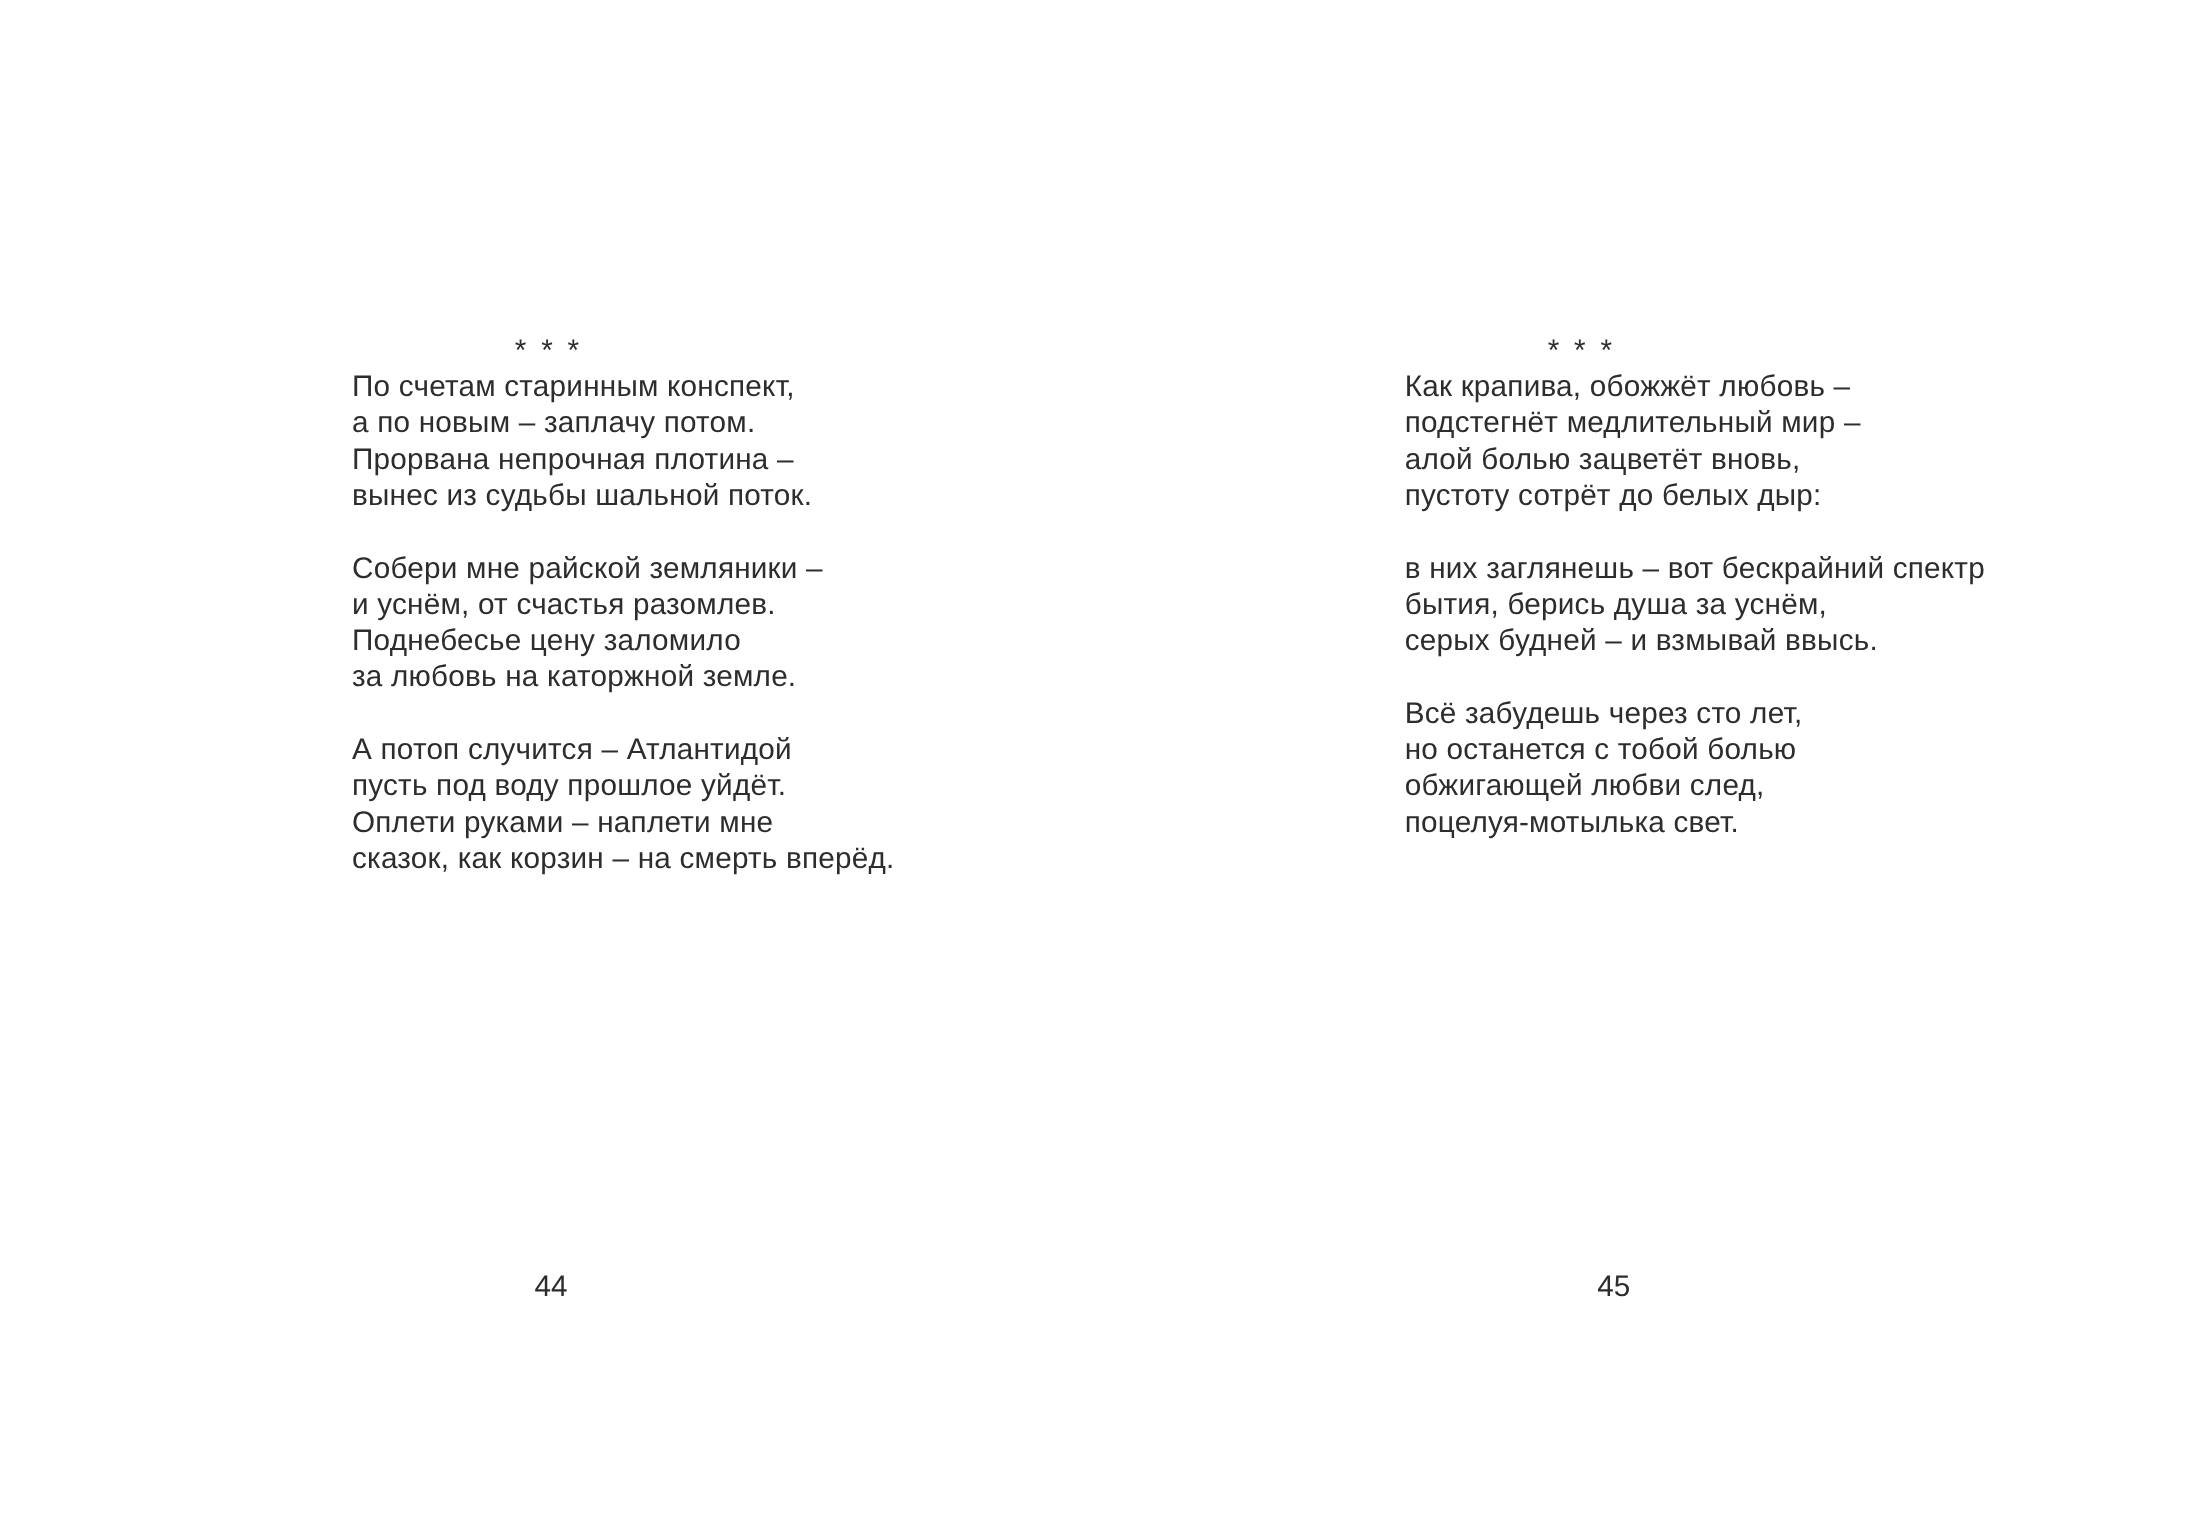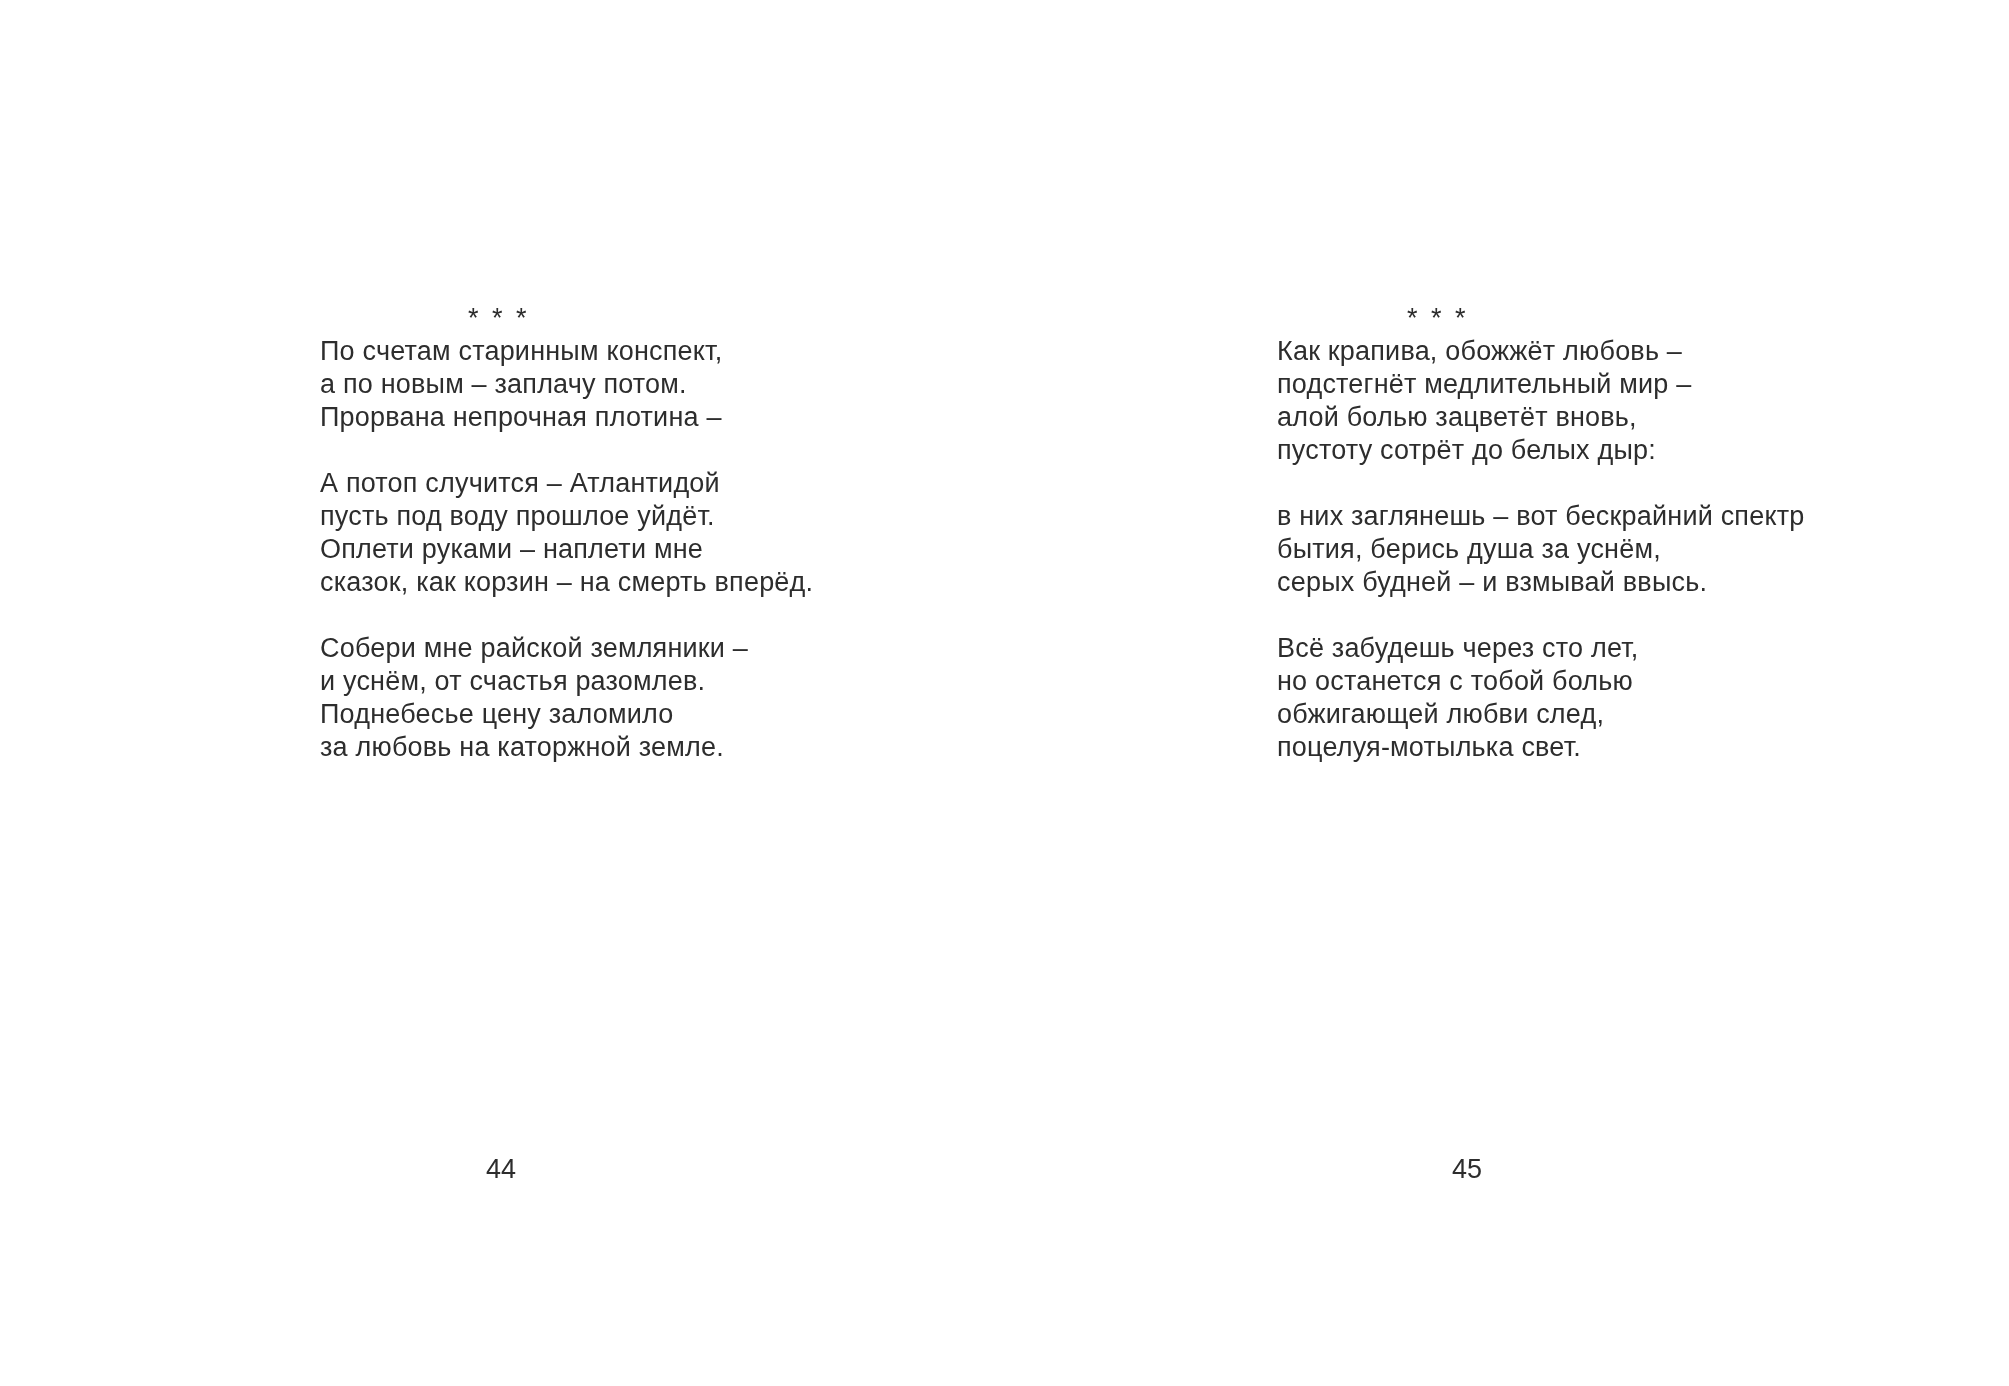--- a/index.html
+++ b/index.html
@@ -68,32 +68,33 @@
 
 <div class="book-spread">
 
   <div class="page page-left">
     <div class="poem poem-left">
       <div class="stars stars-left">* * *</div>
       <div class="stanza">
         <div class="line">По счетам старинным конспект,</div>
         <div class="line">а по новым – заплачу потом.</div>
         <div class="line">Прорвана непрочная плотина –</div>
+        <div class="line">вынес из судьбы шальной поток.</div>
+      </div>
+      <div class="stanza">
+        <div class="line">Собери мне райской земляники –</div>
+        <div class="line">и уснём, от счастья разомлев.</div>
+        <div class="line">Поднебесье цену заломило</div>
+        <div class="line">за любовь на каторжной земле.</div>
       </div>
       <div class="stanza">
         <div class="line">А потоп случится – Атлантидой</div>
         <div class="line">пусть под воду прошлое уйдёт.</div>
         <div class="line">Оплети руками – наплети мне</div>
         <div class="line">сказок, как корзин – на смерть вперёд.</div>
-      </div>
-      <div class="stanza">
-        <div class="line">Собери мне райской земляники –</div>
-        <div class="line">и уснём, от счастья разомлев.</div>
-        <div class="line">Поднебесье цену заломило</div>
-        <div class="line">за любовь на каторжной земле.</div>
       </div>
     </div>
     <div class="page-number page-number-left">44</div>
   </div>
 
   <div class="page page-right">
     <div class="poem poem-right">
       <div class="stars stars-right">* * *</div>
       <div class="stanza">
         <div class="line">Как крапива, обожжёт любовь –</div>

